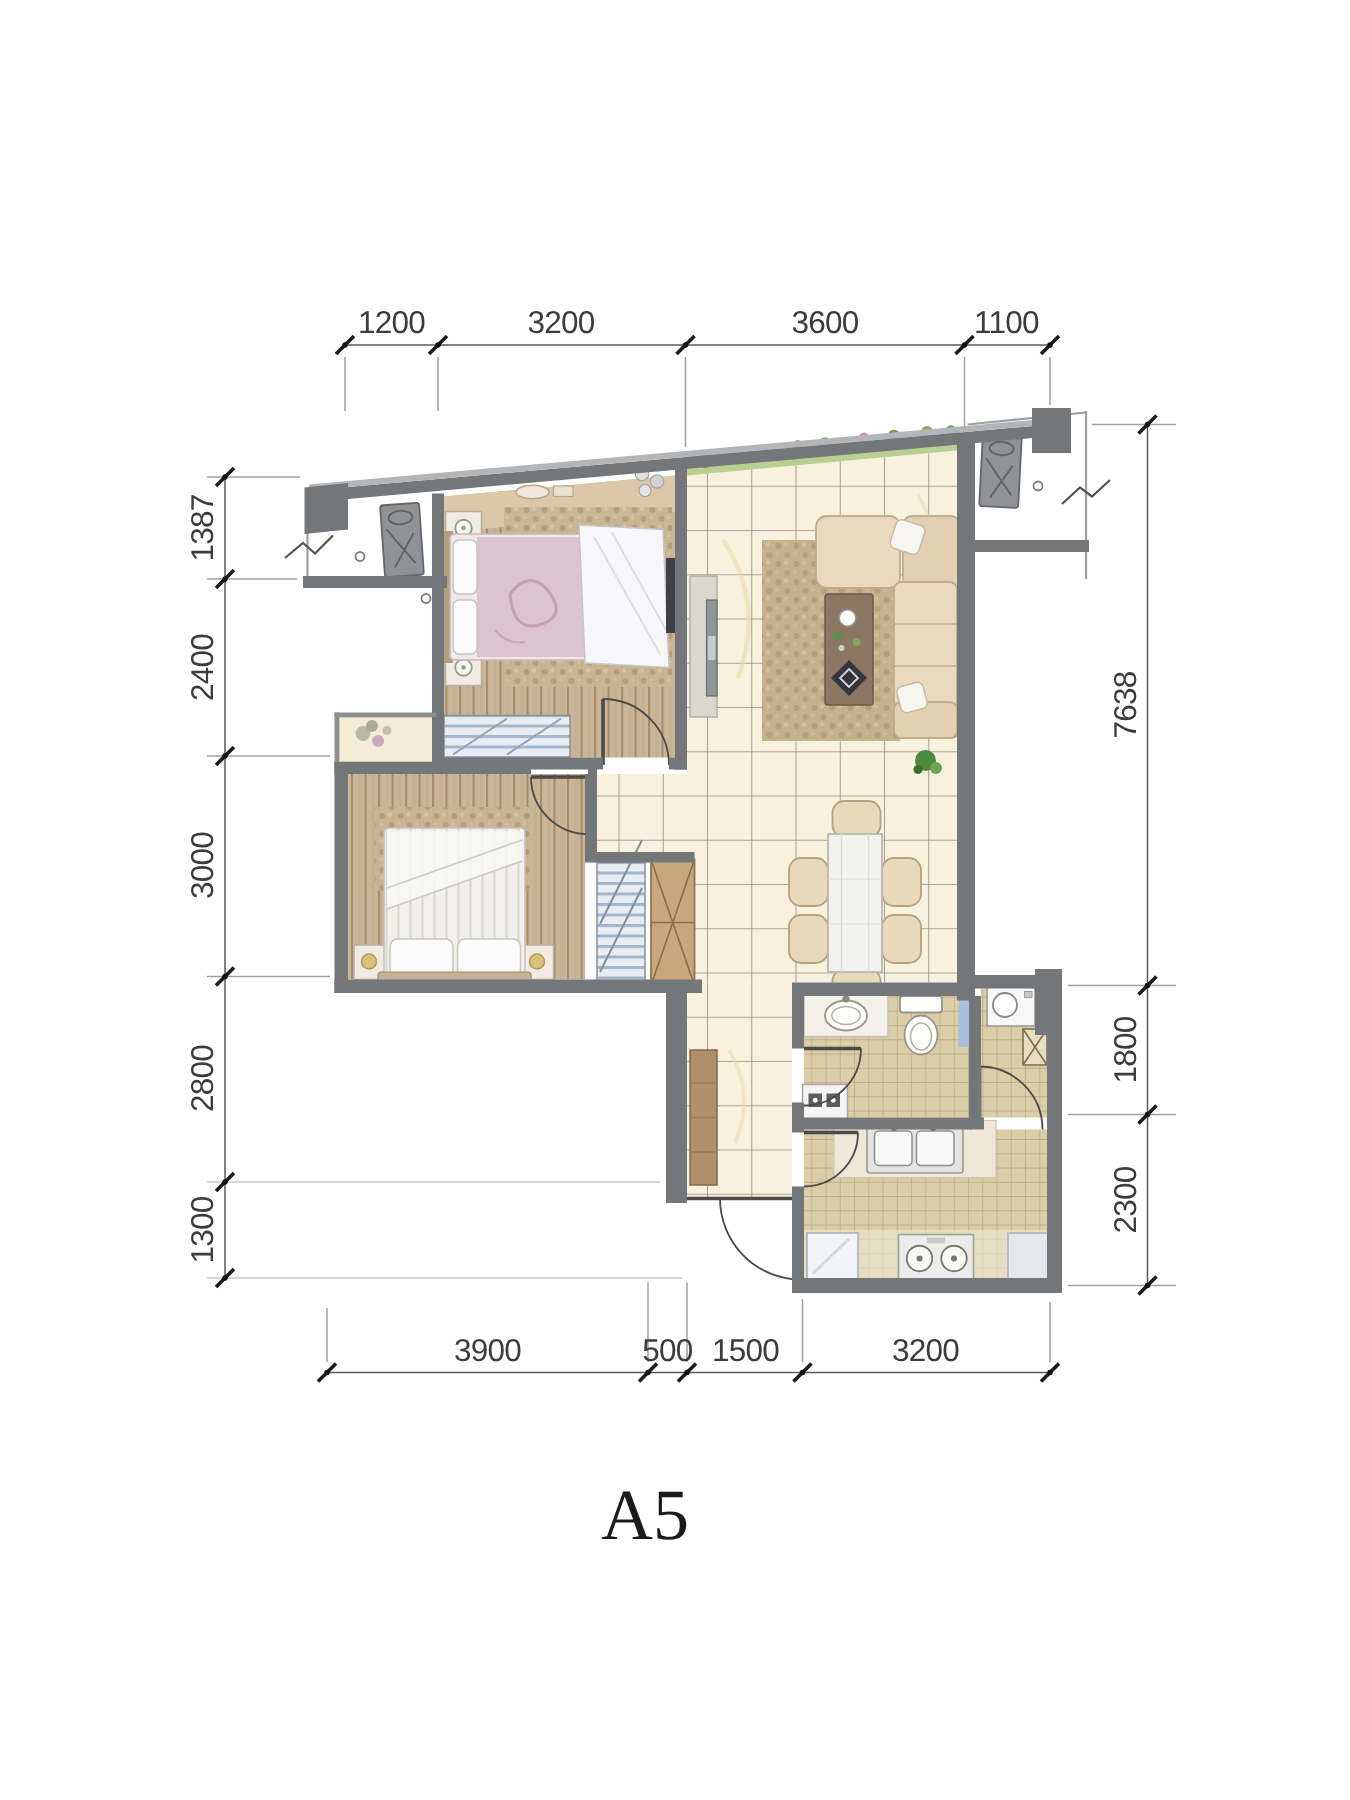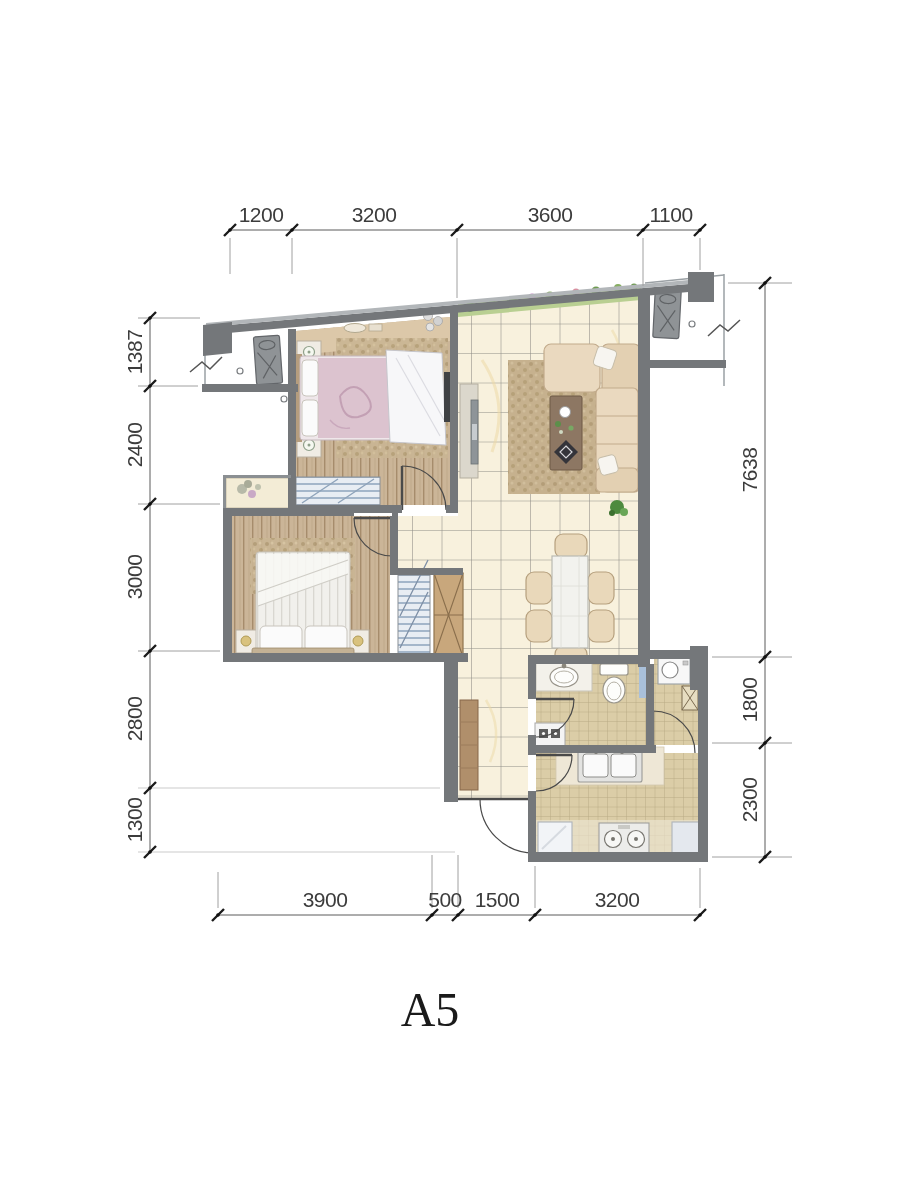--- a/index.html
+++ b/index.html
@@ -1,16 +1,16 @@
 <!DOCTYPE html>
 <html><head>
 <meta charset="utf-8">
 <style>
   html,body{margin:0;padding:0;background:#ffffff;}
-  .canvas{position:relative;width:784px;height:1200px;background:#ffffff;overflow:hidden;padding-left:36px;}
+  .canvas{position:relative;width:784px;height:1200px;background:#ffffff;overflow:hidden;}
   svg{position:absolute;left:0;top:0;}
   .w{fill:#74777a;}
   .wthin{fill:#8b8f92;}
   .dimline{stroke:#5a5a5a;stroke-width:1;fill:none;}
   .ext{stroke:#a0a0a0;stroke-width:1;fill:none;}
   .tick{stroke:#1b1b1b;stroke-width:2.4;fill:none;}
   .door{stroke:#4a4a4a;stroke-width:1.2;fill:none;}
   .leaf{stroke:#4a4a4a;stroke-width:2.4;fill:none;}
   .dimtext{font-family:"Liberation Sans",sans-serif;font-size:21px;fill:#3c3c3c;letter-spacing:-0.5px;}
   .unittext{font-family:"Liberation Serif",serif;font-size:48px;fill:#1a1a1a;}

